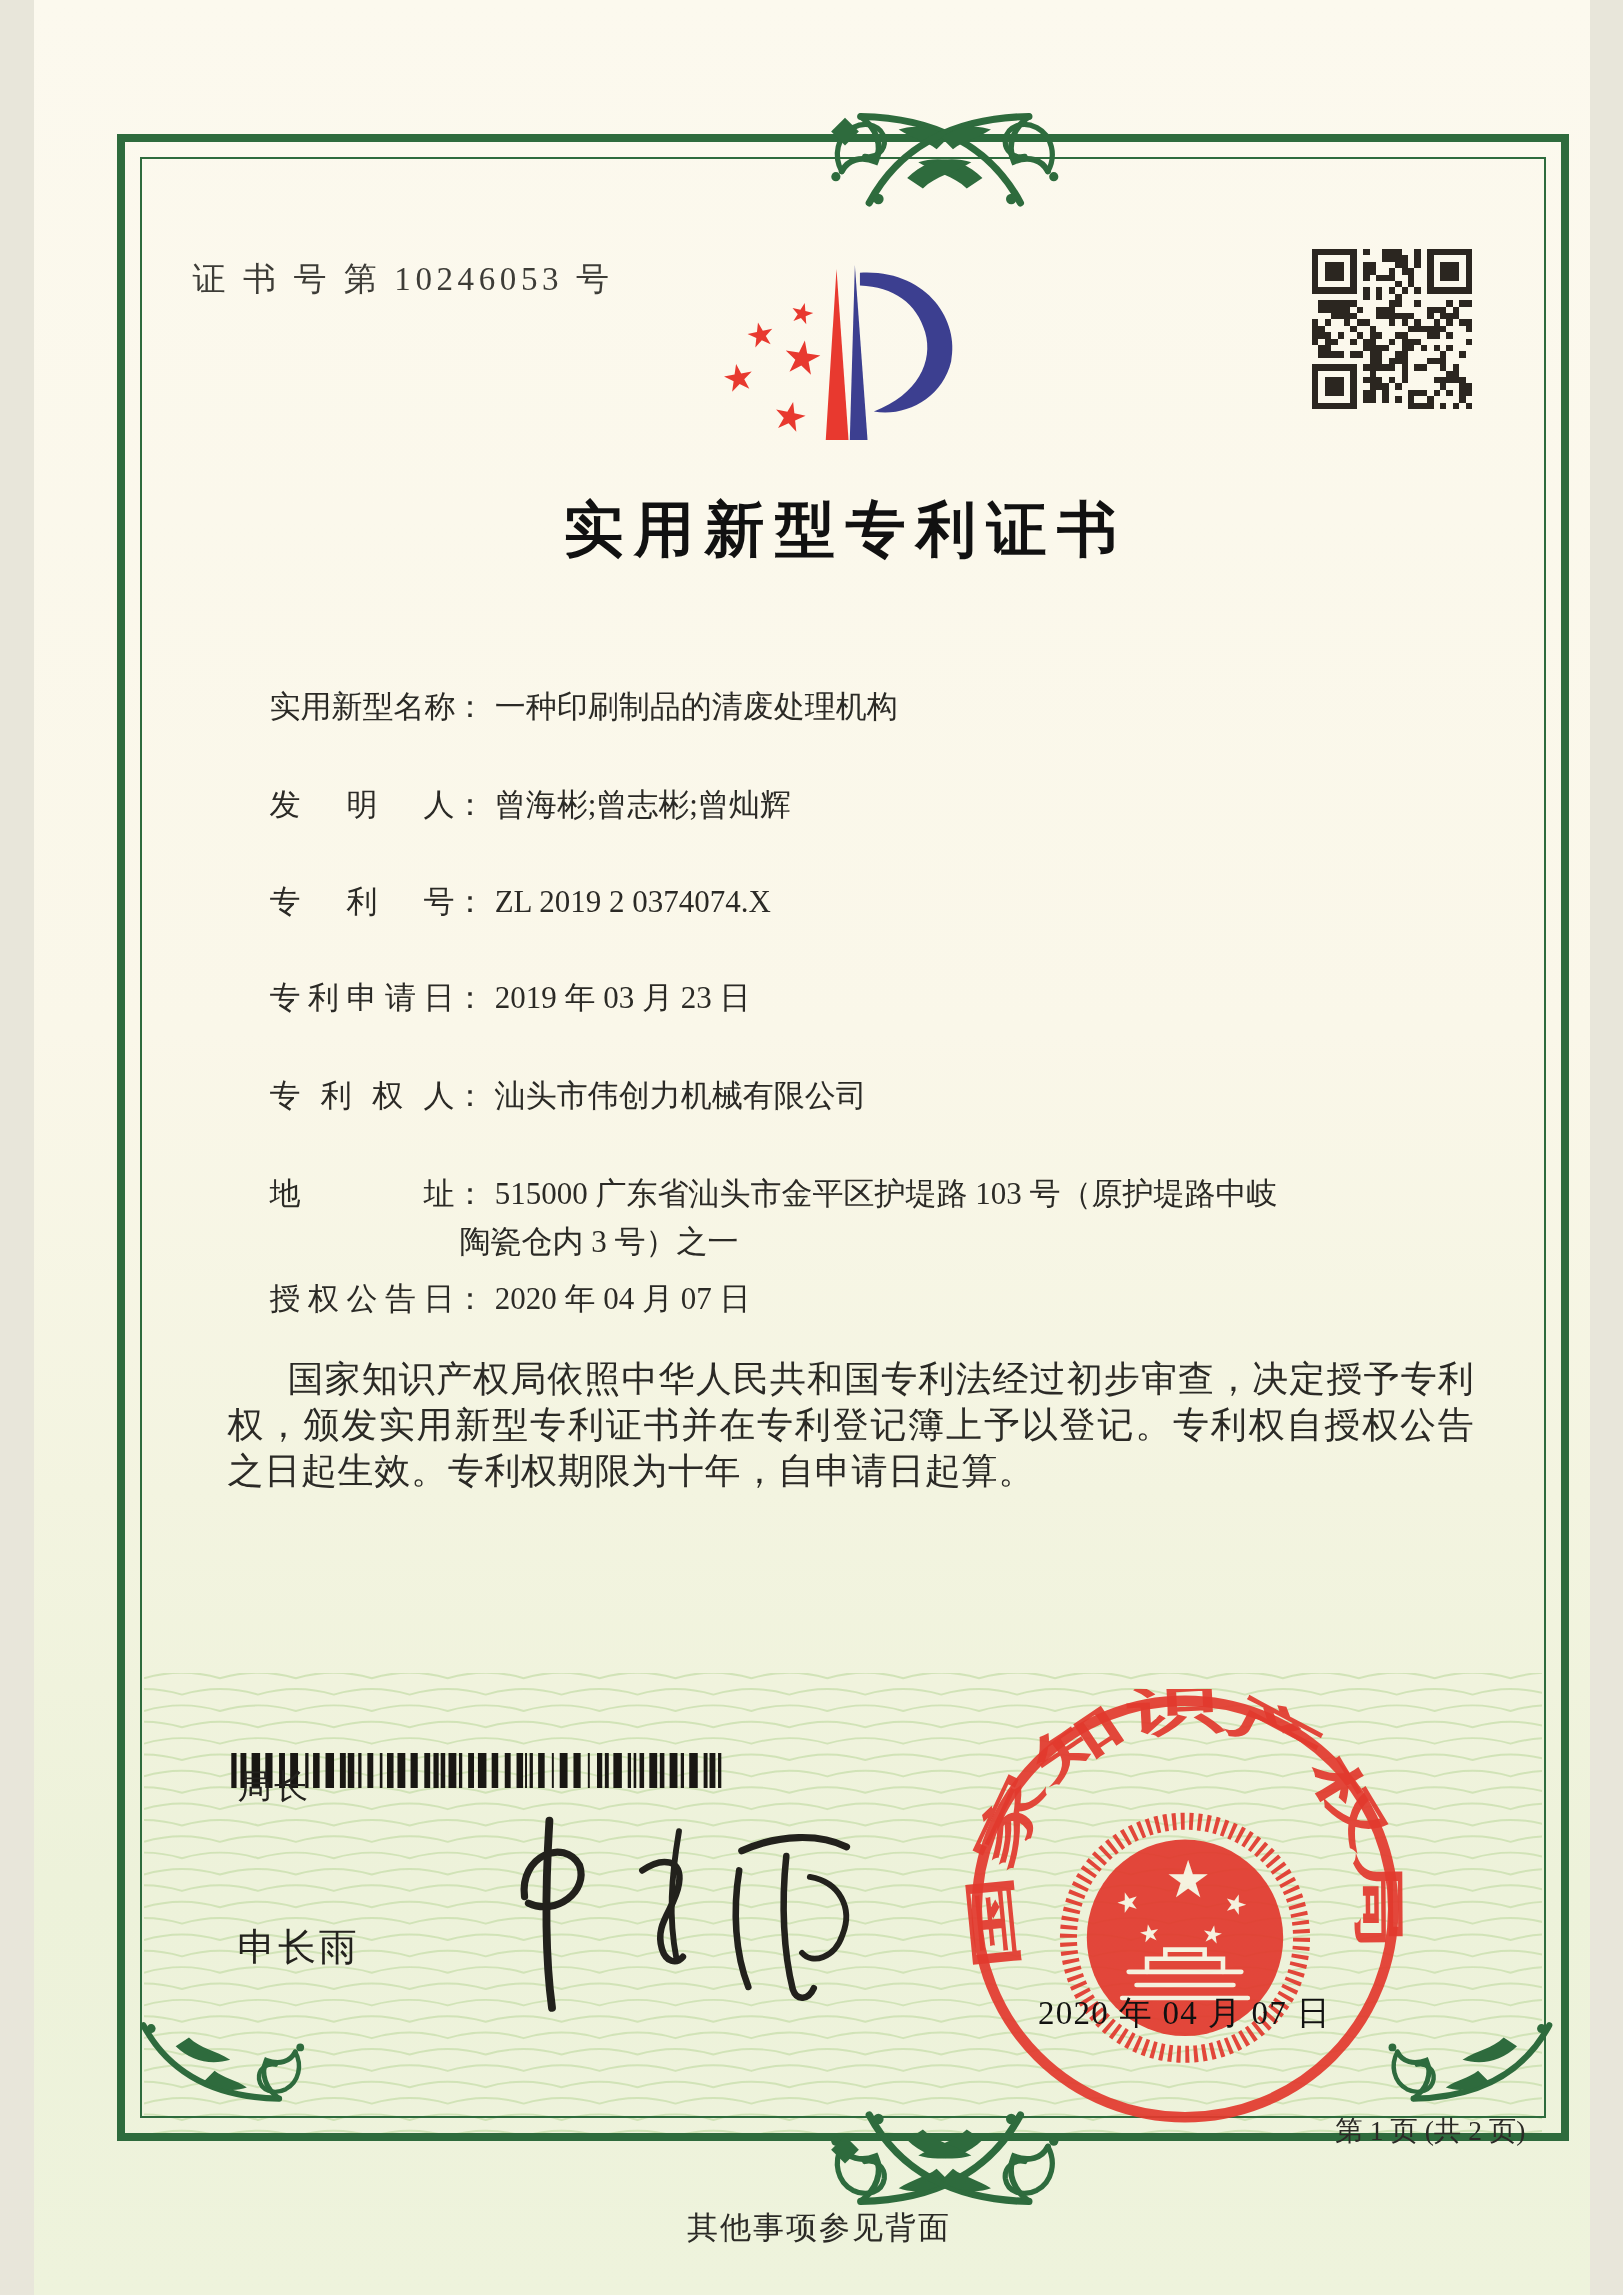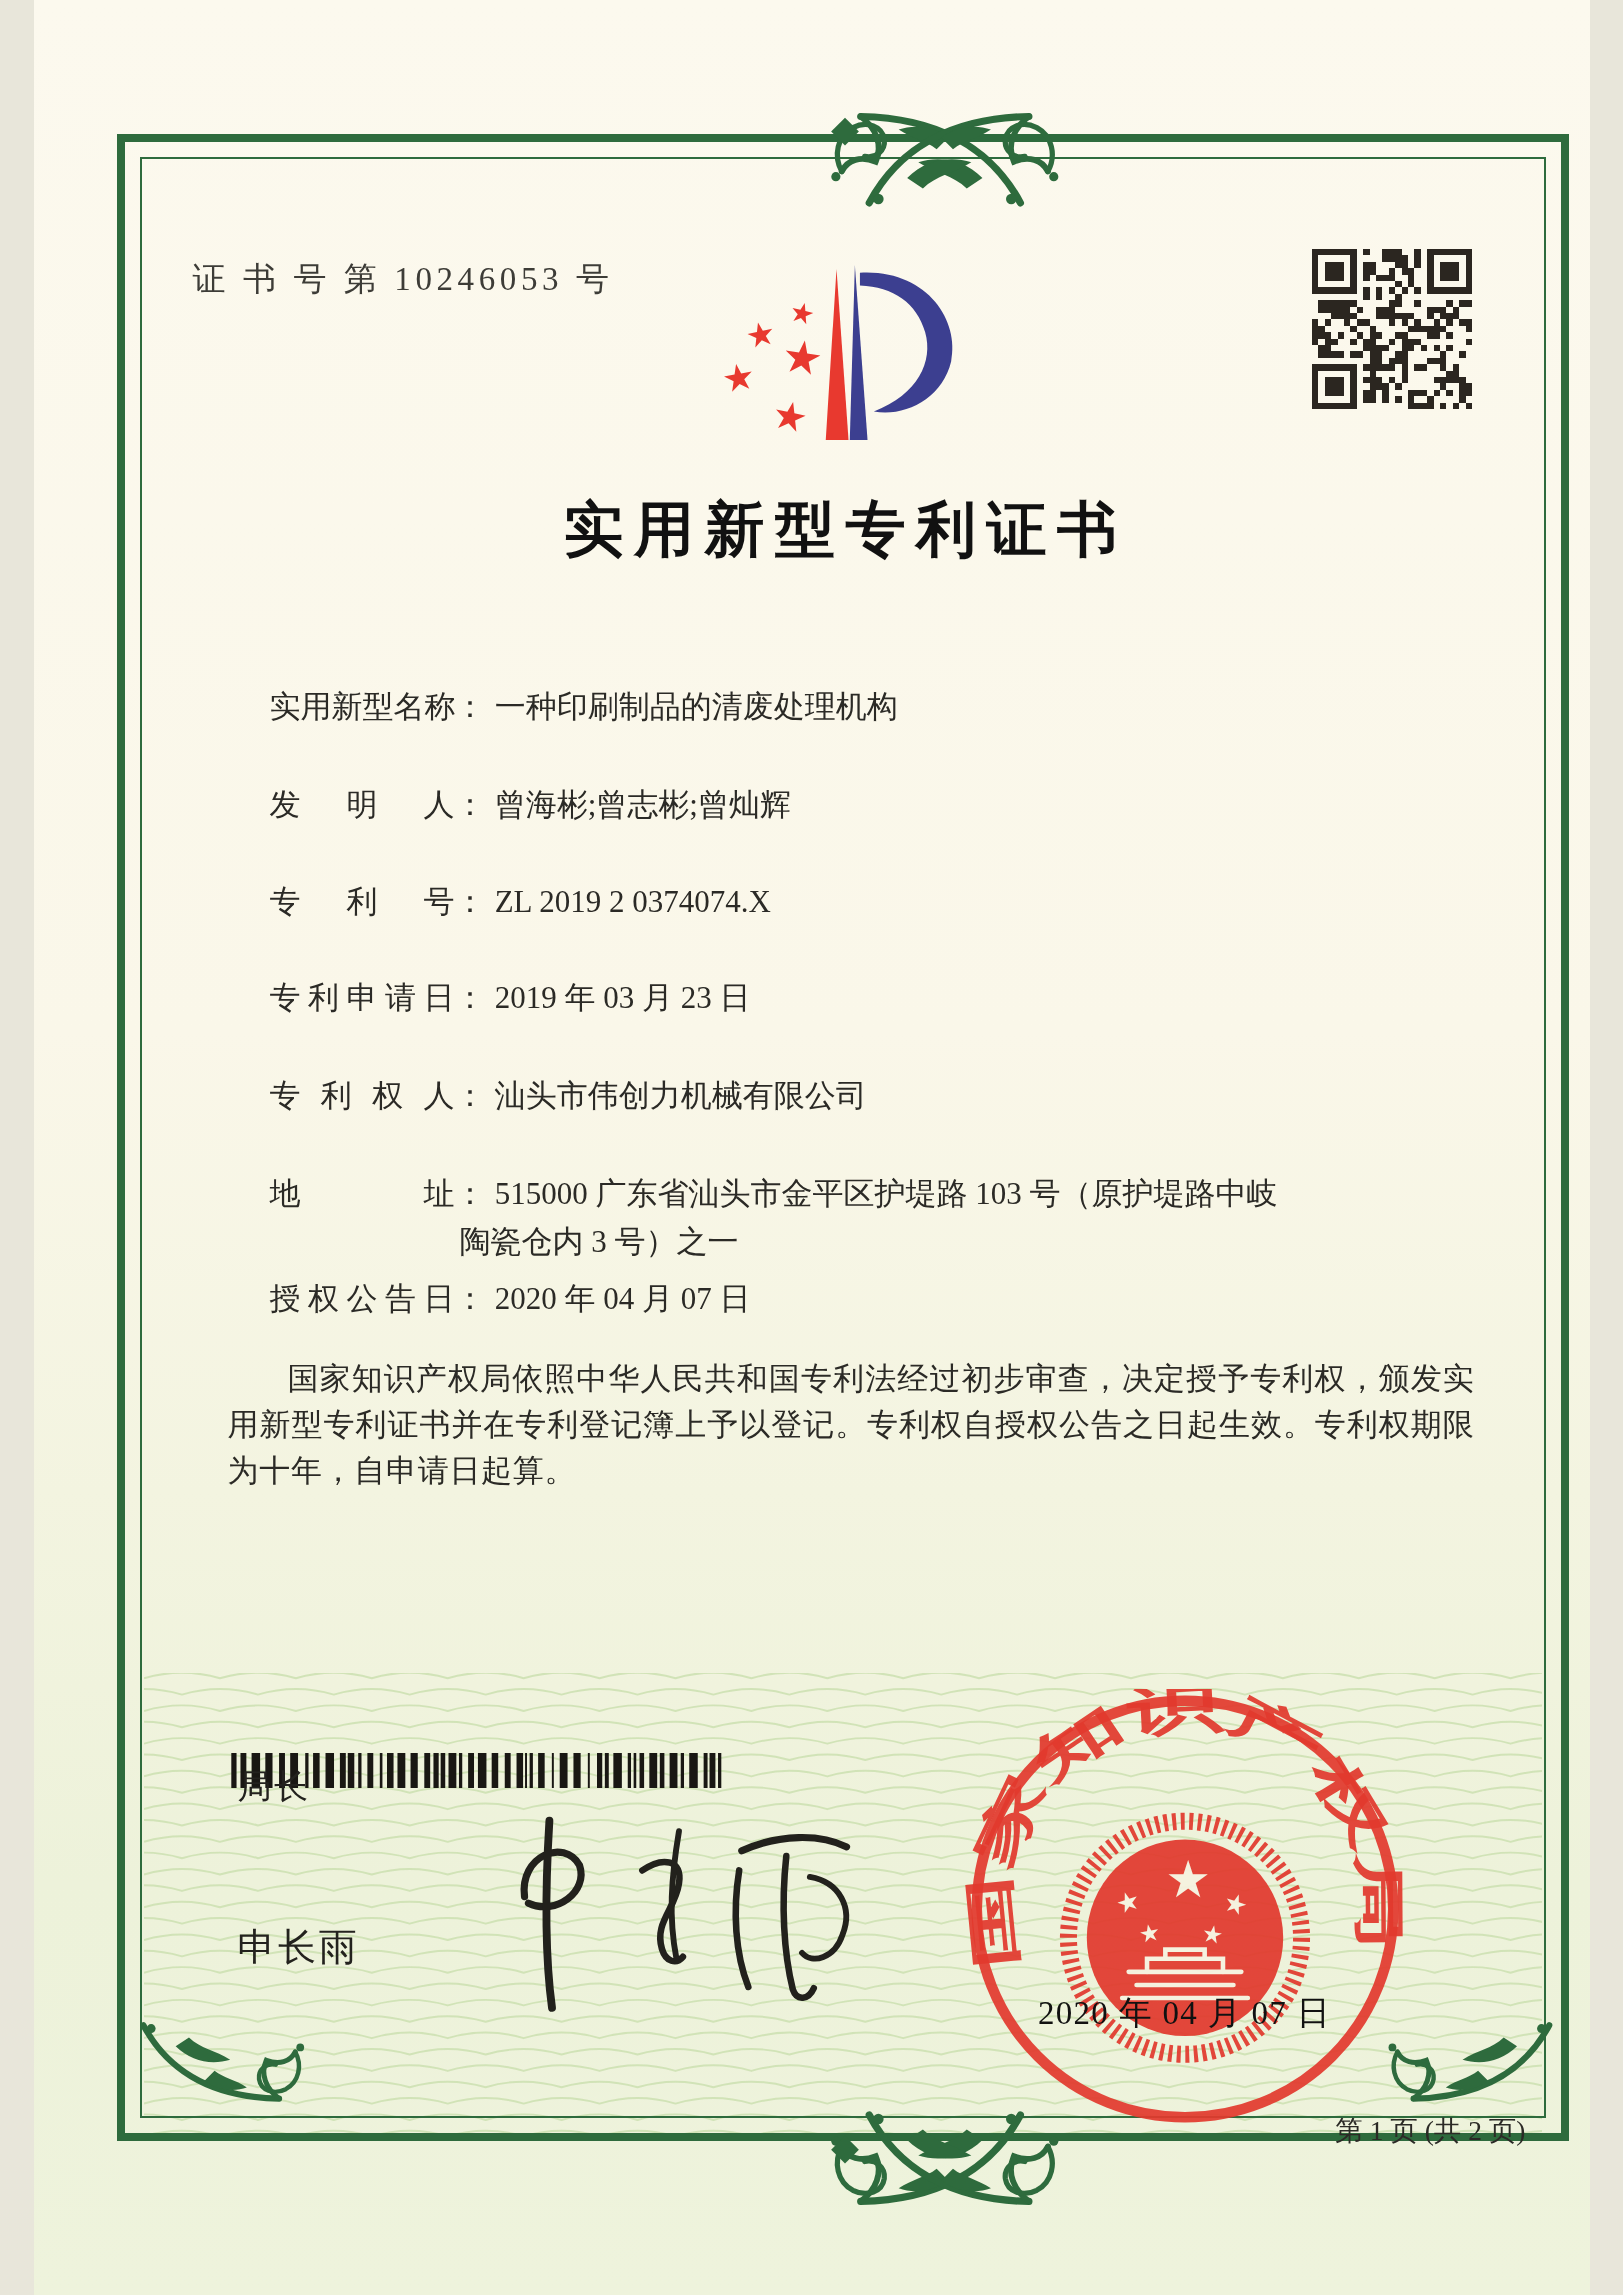--- a/index.html
+++ b/index.html
@@ -22,21 +22,21 @@
   .logo{position:absolute;left:668px;top:236px;width:288px;height:209px;}
   .title{position:absolute;left:0;width:1624px;top:490px;text-align:center;
     font-size:60px;font-weight:700;letter-spacing:10.5px;color:#111;}
   .fields{position:absolute;left:196px;top:0;width:1276px;font-size:31px;color:#2b2a26;}
   .frow{position:absolute;left:0;white-space:nowrap;}
   .lbl{display:inline-block;width:185px;text-align:justify;text-align-last:justify;vertical-align:bottom;margin-left:40px;}
   .val{margin-left:9.2px;}
   .addr2{position:absolute;left:230px;white-space:nowrap;}
   .grant-no{position:absolute;left:606px;white-space:nowrap;}
   .body-text{position:absolute;left:194px;top:1356px;width:1247px;
-    font-size:31px;line-height:46px;text-align:justify;letter-spacing:0.7px;color:#2b2a26;}
+    font-size:36px;line-height:46px;text-align:justify;letter-spacing:0.7px;color:#2b2a26;}
   .body-text p{margin:0;text-indent:60px;}
   .body-text p.p2{margin-top:17px;}
   .barcode{position:absolute;left:196px;top:1753px;width:507px;height:35px;}
   .director-label{position:absolute;left:204px;top:1764px;font-size:34px;letter-spacing:2.6px;
     font-family:Liberation Mono, monospace;color:#23221e;}
   .director-name{position:absolute;left:204px;top:1922px;font-size:38px;letter-spacing:2.6px;
     font-family:"Liberation Sans","DejaVu Sans",sans-serif;color:#23221e;}
   .signature{position:absolute;left:412px;top:1793px;width:445px;height:236px;}
   .seal{position:absolute;left:931px;top:1689px;width:440px;height:440px;}
   .seal-date{position:absolute;left:931px;top:1991px;width:440px;text-align:center;
@@ -560,15 +560,16 @@
           <path d="M262,452 L410,452"></path>
           <path d="M278,432 L278,412 L394,412 L394,432"></path>
           <path d="M306,412 L306,398 L366,398 L366,412"></path>
           <path d="M240,472 L432,472"></path>
         </g>
       </g>
     </svg>
     <div class="seal-date">2020 年 04 月 07 日</div>
 
     <div class="page-info">第 1 页 (共 2 页)</div>
+    <div class="back-note">其他事项参见背面</div>
   </div>
 </div>
 
 
 </body></html>

